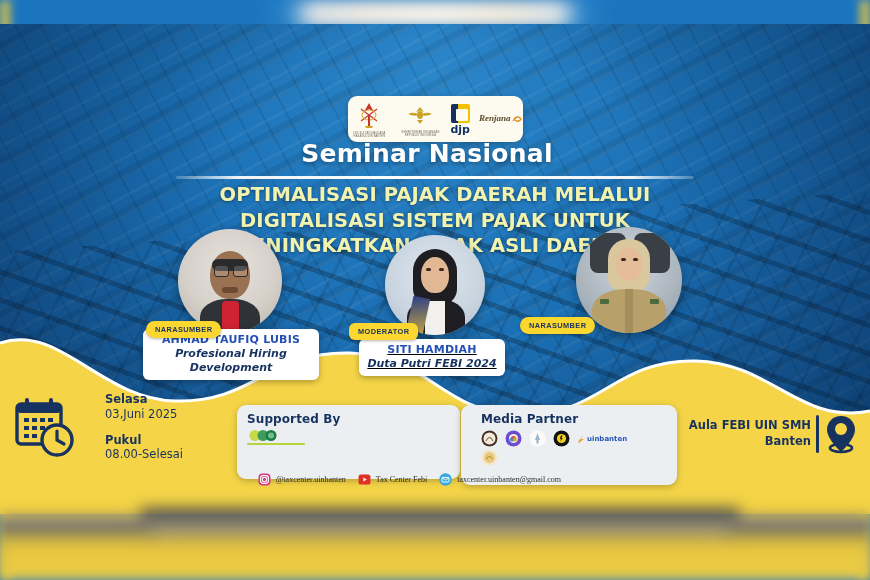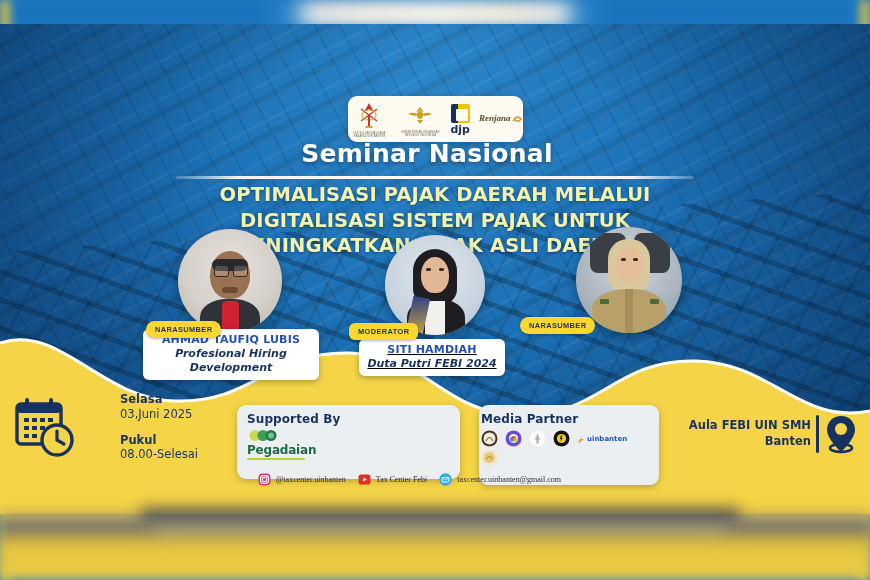--- a/index.html
+++ b/index.html
@@ -117,21 +117,21 @@
   .f3{background:radial-gradient(circle at 50% 35%,#cfd6dc 0%,#aab4bd 60%,#8c969f 100%);}
   .head{position:absolute;border-radius:50% 50% 46% 46%;}
   .body{position:absolute;border-radius:45% 45% 0 0;}
 
   
   .wave{position:absolute;left:0;bottom:0;width:870px;height:185px;}
 
   .datebox{position:absolute;left:14px;bottom:52px;width:215px;display:flex;align-items:center;gap:10px;}
   .calicon{width:66px;height:62px;position:relative;flex:none;}
   .dt-rows{display:flex;flex-direction:column;gap:11px;}
-  .dt-row{display:flex;align-items:flex-start;gap:26px;}
+  .dt-row{display:flex;align-items:flex-start;gap:11px;}
   .dt-bar{width:4px;background:#17325f;border-radius:2px;}
   .dt-l1{font-size:11.5px;font-weight:700;color:#17325f;line-height:1.25;font-family:"DejaVu Sans",sans-serif;}
   .dt-l2{font-size:11.5px;font-weight:400;color:#17325f;line-height:1.3;font-family:"DejaVu Sans",sans-serif;}
 
   .venue{position:absolute;right:12px;bottom:60px;display:flex;align-items:center;gap:5px;}
   .vn-txt{font-size:11.5px;font-weight:700;color:#17325f;text-align:right;line-height:1.35;font-family:"DejaVu Sans",sans-serif;}
   .vn-bar{width:3px;height:38px;background:#17325f;border-radius:2px;}
   .pin{width:34px;height:40px;position:relative;flex:none;}
 
   .panel{
@@ -320,26 +320,25 @@
 
     <div class="panel" style="left:237px;top:381px;width:203px;height:60px;padding:7px 10px;">
       <div class="pn-title">Supported By</div>
       <div class="peg-row">
         <svg class="peg-mark" viewBox="0 0 34 13">
           <circle cx="8" cy="6.5" r="5.5" fill="#c9d94a"></circle>
           <circle cx="16" cy="6.5" r="5.5" fill="#3f9d5a"></circle>
           <circle cx="24" cy="6.5" r="5.5" fill="#1f7a45"></circle>
           <circle cx="24" cy="6.5" r="3" fill="#6fc08a"></circle>
         </svg>
-        <div class="peg-txt">Pegadaian</div>
         <div class="peg-ul"></div>
       </div>
     </div>
 
-    <div class="panel" style="left:479px;top:381px;width:176px;height:66px;padding:7px 2px;">
+    <div class="panel" style="left:461px;top:381px;width:176px;height:66px;padding:7px 20px;">
       <div class="pn-title">Media Partner</div>
       <div class="mp-icons">
         <svg class="mp-i" viewBox="0 0 17 17">
           <circle cx="8.5" cy="8.5" r="8" fill="#4a2f22"></circle>
           <circle cx="8.5" cy="8.5" r="6" fill="#f2ece0"></circle>
           <path d="M5 11 q3.5 -7 7 0" fill="none" stroke="#8a6a3a" stroke-width="1.1"></path>
         </svg>
         <svg class="mp-i" viewBox="0 0 17 17">
           <circle cx="8.5" cy="8.5" r="8" fill="#6b4bd0"></circle>
           <circle cx="8.5" cy="8.5" r="4.6" fill="#f3efe8"></circle>

